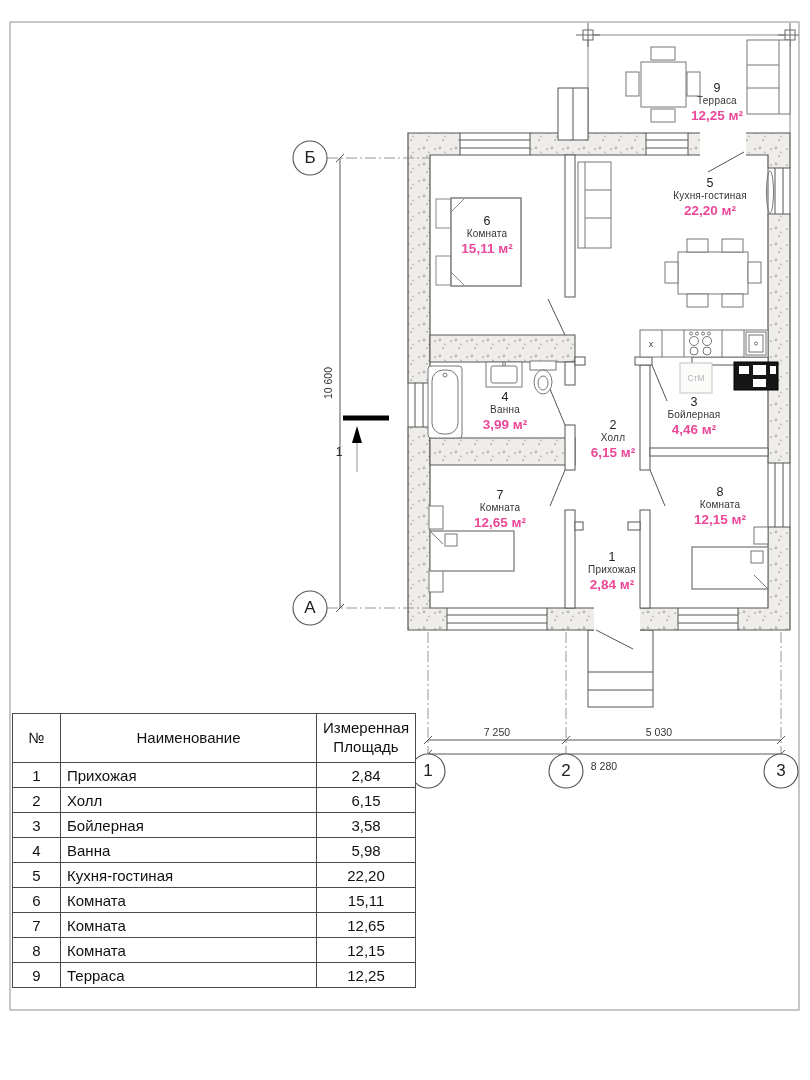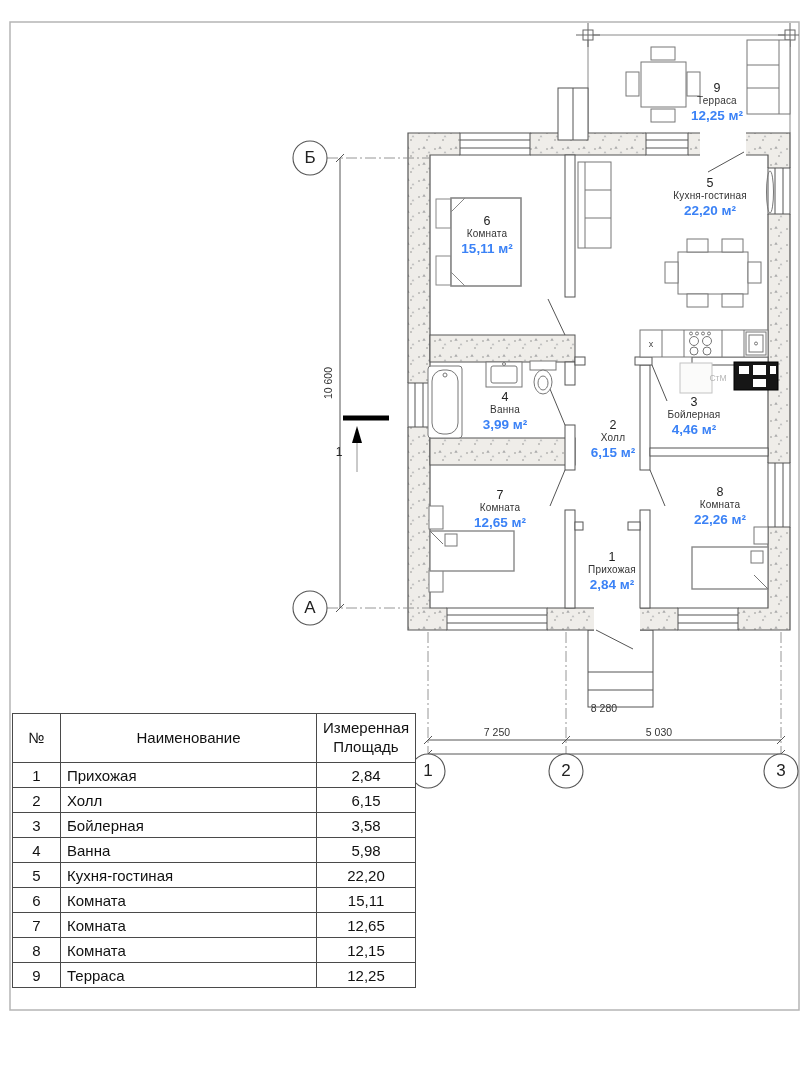--- a/index.html
+++ b/index.html
@@ -2,21 +2,21 @@
 <html><head>
 <meta charset="utf-8">
 <style>
   html,body{margin:0;padding:0;background:#fff;}
   .canvas{position:relative;width:810px;height:1080px;background:#fff;overflow:hidden;
           font-family:"Liberation Sans",sans-serif;color:#1a1a1a;}
   .canvas svg{position:absolute;left:0;top:0;}
   .room-label{position:absolute;text-align:center;transform:translateX(-50%);line-height:1.15;}
   .room-label .rn{display:block;font-size:12.5px;color:#222;}
   .room-label .rname{display:block;font-size:10px;color:#333;letter-spacing:.2px;}
-  .room-label .rarea{display:block;font-size:13.5px;font-weight:bold;color:#3b82f6;margin-top:1px;}
+  .room-label .rarea{display:block;font-size:13.5px;font-weight:bold;color:#ec4899;margin-top:1px;}
   .bubble-lbl{position:absolute;transform:translate(-50%,-50%);font-size:17px;color:#222;}
   .dim-lbl{position:absolute;transform:translateX(-50%);font-size:10.5px;color:#333;}
   .dim-lbl.vert{transform:translate(-50%,-50%) rotate(-90deg);}
   .tiny-lbl{position:absolute;transform:translate(-50%,-50%);}
   .washer-lbl{font-size:8.5px;color:#b5b5b5;}
   .sink-lbl{font-size:9px;color:#444;}
   .section-lbl{position:absolute;transform:translate(-50%,-50%);font-size:12px;color:#222;}
   table.area-table{position:absolute;left:12px;top:713px;border-collapse:collapse;
                    font-size:15px;color:#111;background:#fff;}
   table.area-table th,table.area-table td{border:1px solid #4a4a4a;padding:0 6px;
@@ -311,42 +311,42 @@
   <span class="rarea">15,11 м²</span>
 </div>
 <div class="room-label" style="left:500px;top:488px">
   <span class="rn">7</span>
   <span class="rname">Комната</span>
   <span class="rarea">12,65 м²</span>
 </div>
 <div class="room-label" style="left:720px;top:485px">
   <span class="rn">8</span>
   <span class="rname">Комната</span>
-  <span class="rarea">22,26 м²</span>
+  <span class="rarea">12,15 м²</span>
 </div>
 <div class="room-label" style="left:717px;top:81px">
   <span class="rn">9</span>
   <span class="rname">Терраса</span>
   <span class="rarea">12,25 м²</span>
 </div>
 
 <div class="bubble-lbl" style="left:310px;top:158px">Б</div>
 <div class="bubble-lbl" style="left:310px;top:608px">А</div>
 <div class="bubble-lbl" style="left:428px;top:771px">1</div>
 <div class="bubble-lbl" style="left:566px;top:771px">2</div>
 <div class="bubble-lbl" style="left:781px;top:771px">3</div>
 
 <div class="dim-lbl vert" style="left:328px;top:383px">10 600</div>
 <div class="dim-lbl" style="left:497px;top:726px">7 250</div>
 <div class="dim-lbl" style="left:659px;top:726px">5 030</div>
-<div class="dim-lbl" style="left:604px;top:702px">8 280</div>
+<div class="dim-lbl" style="left:604px;top:760px">8 280</div>
 
 <div class="section-lbl" style="left:339px;top:452px">1</div>
 
-<div class="tiny-lbl washer-lbl" style="left:718px;top:378px">СтМ</div>
+<div class="tiny-lbl washer-lbl" style="left:696px;top:378px">СтМ</div>
 <div class="tiny-lbl sink-lbl" style="left:651px;top:344px">x</div>
 
 <table class="area-table">
   <thead>
     <tr>
       <th class="col-num">№</th>
       <th class="col-name">Наименование</th>
       <th class="col-area">Измеренная Площадь</th>
     </tr>
   </thead>

